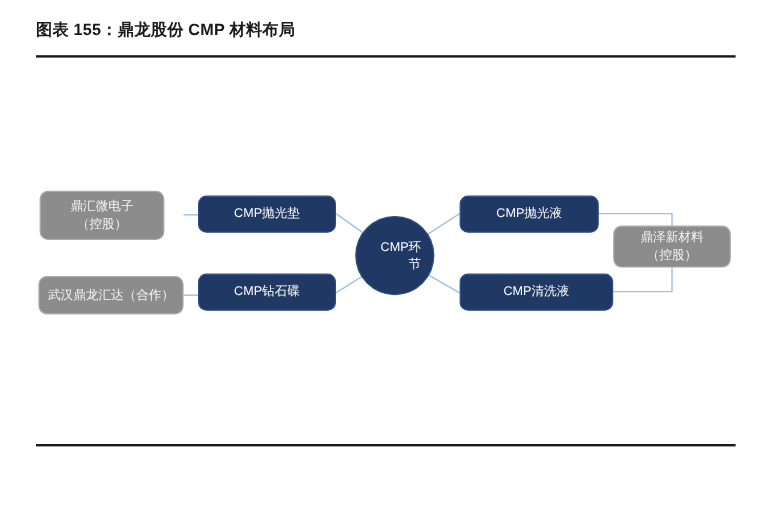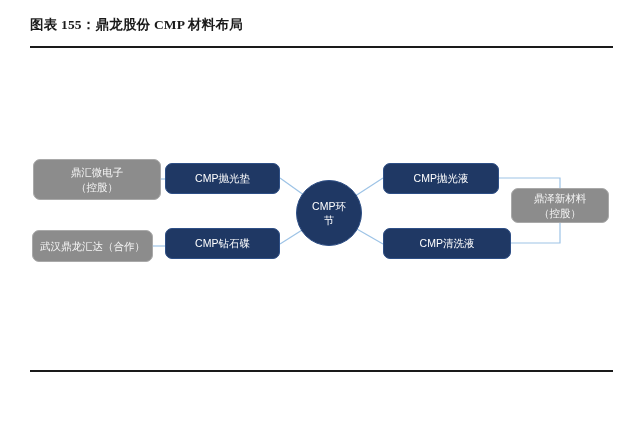--- a/index.html
+++ b/index.html
@@ -13,21 +13,20 @@
   }
   .figure-title {
     position: absolute;
     left: 30px;
     top: 16px;
     font-size: 13.5px;
     font-weight: bold;
     color: #1a1a1a;
     letter-spacing: 0.2px;
     white-space: nowrap;
-    font-family: Liberation Serif, serif;
   }
   .rule {
     position: absolute;
     left: 30px;
     width: 583px;
     height: 2px;
     background: #1a1a1a;
   }
   .rule-top { top: 46px; }
   .rule-bottom { top: 370px; }
@@ -66,24 +65,24 @@
     background: #1f3864;
     border: 1px solid #2e4f86;
   }
   .node-circle {
     border-radius: 50%;
   }
   .node-circle .wrap-label {
     width: 44px;
     line-break: anywhere;
     word-break: break-all;
-    text-align: center;
+    text-align: right;
   }
   
-  .n-dinghui       { left: 33px;  top: 159px; width: 128px; height: 41px; }
+  .n-dinghui       { left: 33px;  top: 159px; width: 104px; height: 41px; }
   .n-cmp-pad       { left: 165px; top: 163px; width: 115px; height: 31px; }
   .n-wuhan-huida   { left: 32px;  top: 230px; width: 121px; height: 32px; }
   .n-diamond-disk  { left: 165px; top: 228px; width: 115px; height: 31px; }
   .n-circle        { left: 296px; top: 180px; width: 66px;  height: 66px; }
   .n-slurry        { left: 383px; top: 163px; width: 116px; height: 31px; }
   .n-cleaning      { left: 383px; top: 228px; width: 128px; height: 31px; }
   .n-dingze        { left: 511px; top: 188px; width: 98px;  height: 35px; }
 </style>
 </head>
 <body>

